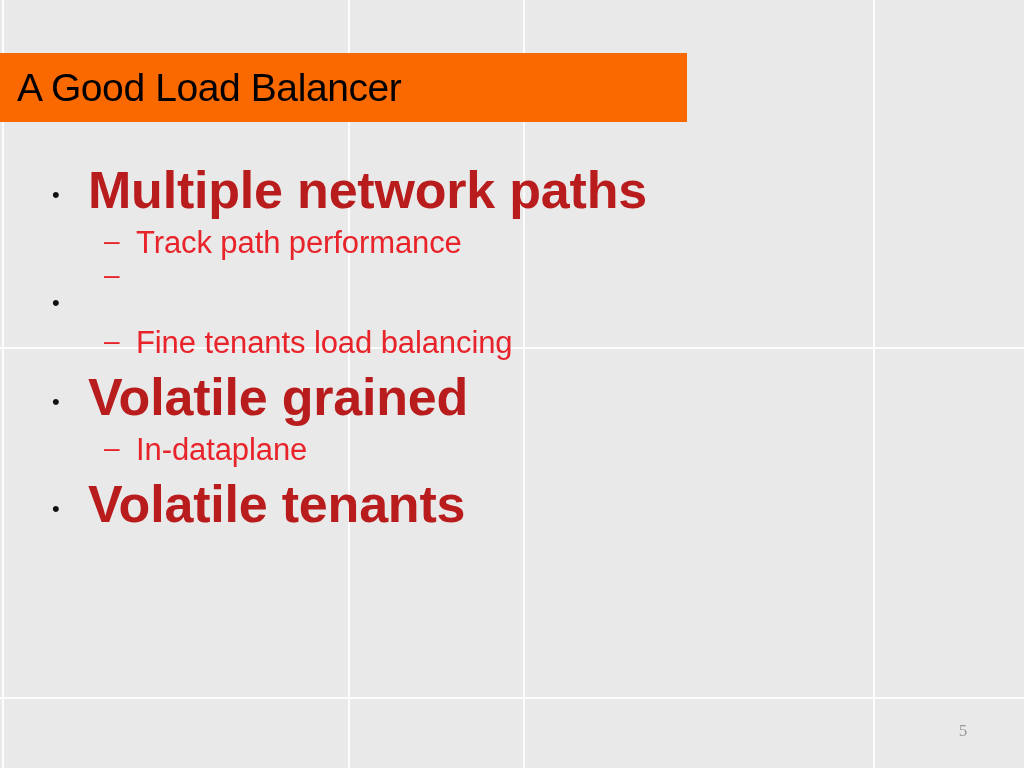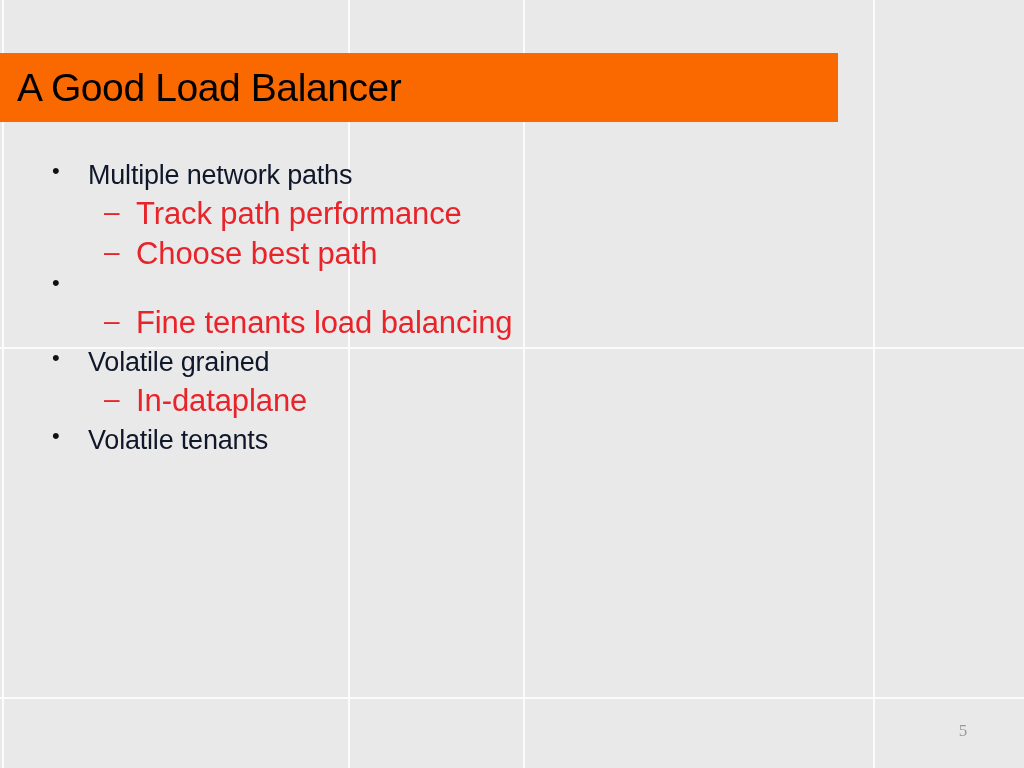--- a/index.html
+++ b/index.html
@@ -48,21 +48,21 @@
   .gl-v3 { left: 523px; }
   .gl-v4 { left: 873px; }
   .gl-h1 { top: 347px; }
   .gl-h2 { top: 697px; }
 
   
   #title-bar {
     position: absolute;
     left: 0;
     top: 53px;
-    width: 838px;
+    width: 687px;
     height: 69px;
     background: #fa6800;
     display: flex;
     align-items: center;
     text-align: right;
   }
   #title-text {
     color: #000000;
     font-size: 39px;
     font-weight: 400;
@@ -94,24 +94,25 @@
   .lvl1 .marker {
     width: 36px;
     flex: 0 0 36px;
     color: #111111;
     font-size: 22px;
     line-height: 1;
     position: relative;
     top: -6px;
   }
   .lvl1 .label {
-    color: #0f172a;
-    font-size: 27px;
+    color: #b91c1c;
+    font-size: 52px;
     line-height: 1.16;
     letter-spacing: -0.2px;
+    font-weight: bold;
   }
 
   
   .lvl2 {
     padding-left: 104px;
     margin-bottom: 2px;
   }
   .lvl2 .marker {
     width: 32px;
     flex: 0 0 32px;
@@ -167,21 +168,20 @@
       <span class="label">Multiple network paths</span>
     </div>
 
     <div class="bullet-row lvl2">
       <span class="marker">–</span>
       <span class="label">Track path performance</span>
     </div>
 
     <div class="bullet-row lvl2 sp-after-lvl1">
       <span class="marker">–</span>
-      <span class="label">Choose best path</span>
     </div>
 
     <div class="bullet-row lvl1">
       <span class="marker">•</span>
     </div>
 
     <div class="bullet-row lvl2 sp-after-lvl1">
       <span class="marker">–</span>
       <span class="label">Fine tenants load balancing</span>
     </div>

